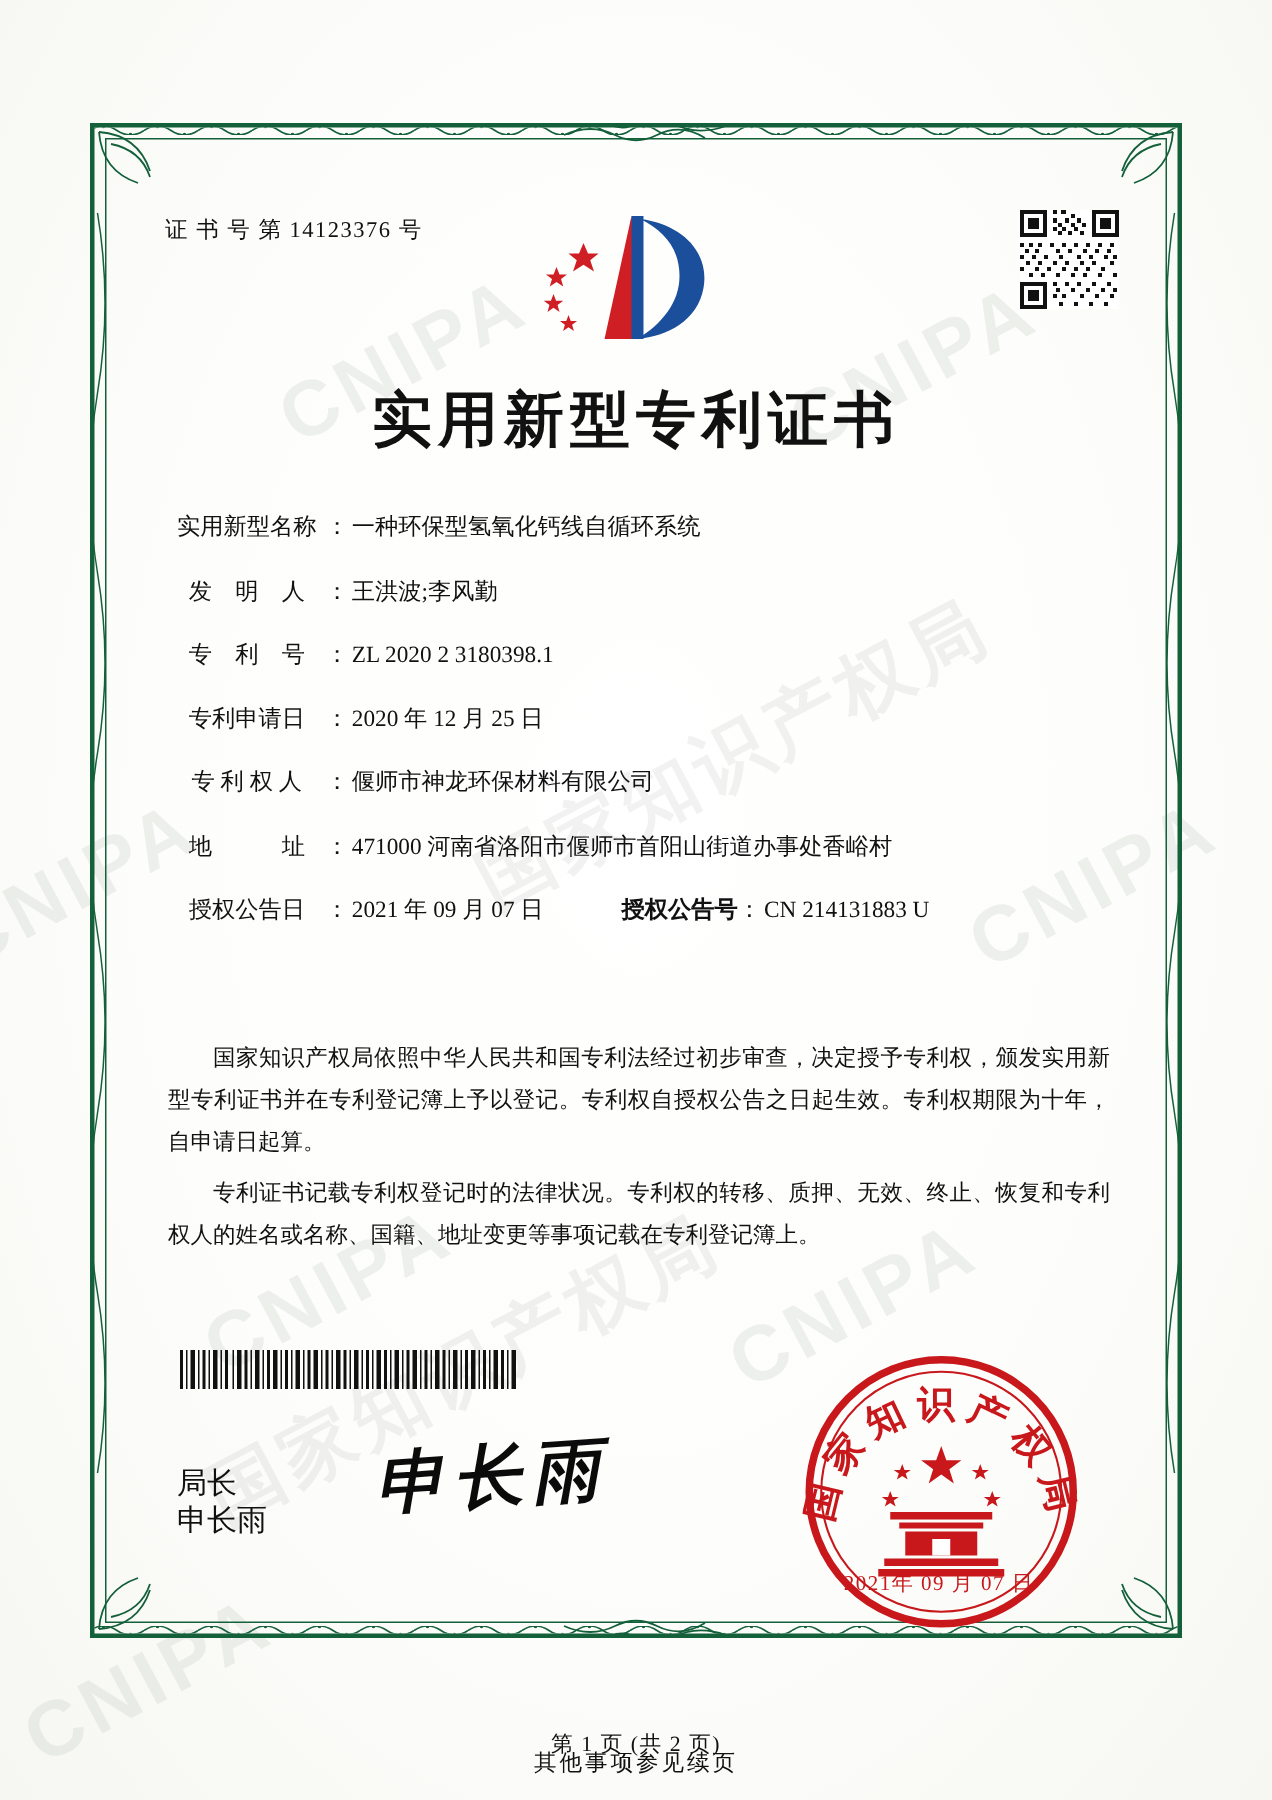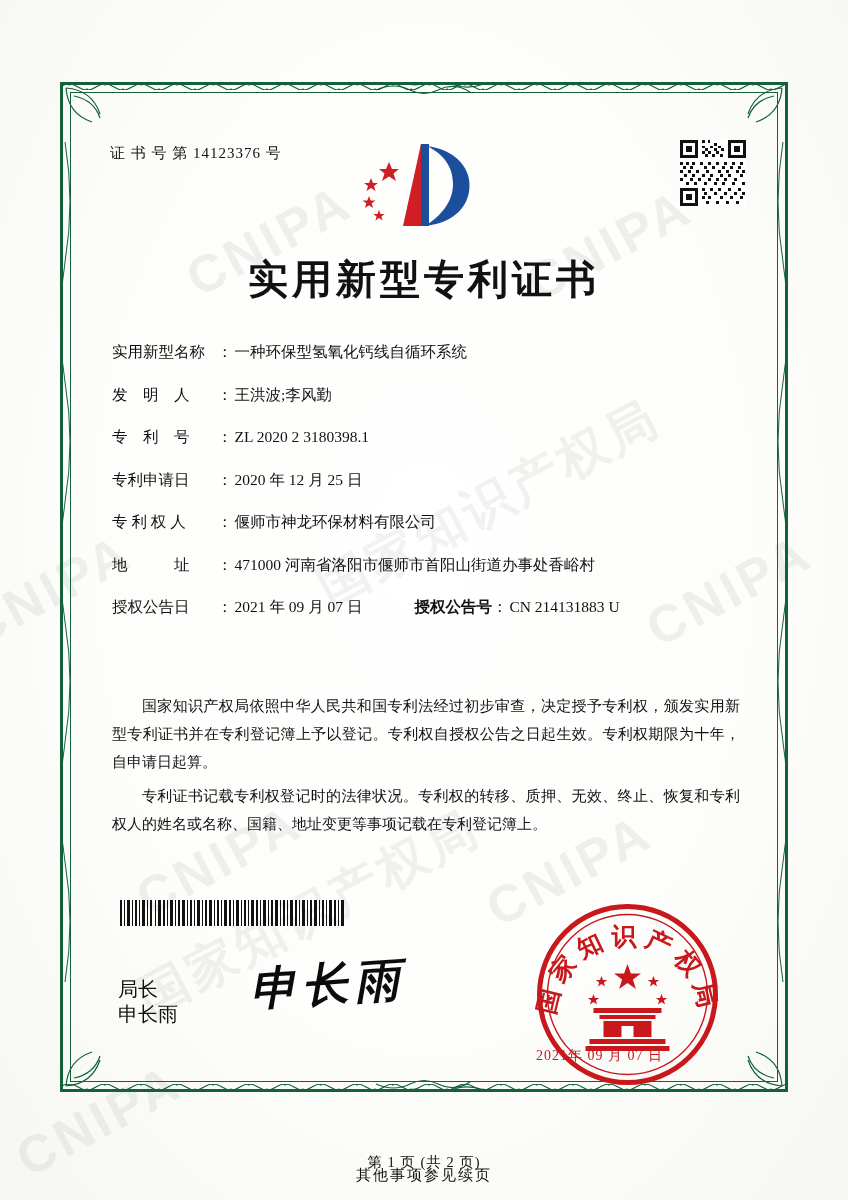--- a/index.html
+++ b/index.html
@@ -116,20 +116,21 @@
   .field-row {
     display: flex;
     align-items: baseline;
     margin-bottom: 27px;
   }
   .field-label {
     width: 105px;
     flex: 0 0 105px;
     letter-spacing: 0px;
     white-space: nowrap;
+    text-align: center;
   }
   .field-colon { margin-right: 2px; }
   .field-value { flex: 1; }
 
   .field-row.dual .field-label { width: 105px; flex: 0 0 105px; }
   .pub-second-label {
     margin-left: 52px;
     white-space: nowrap;
     font-weight: bold;
   }
@@ -174,21 +175,21 @@
 
   .seal {
     position: absolute;
     right: 58px; top: 810px;
     width: 185px; height: 185px;
   }
   .seal-date {
     position: absolute;
     right: 62px; top: 955px;
     width: 180px;
-    text-align: left;
+    text-align: center;
     font-size: 14px;
     color: #c8181c;
     letter-spacing: 1px;
   }
 
   .page-no {
     position: absolute;
     left: 0; right: 0;
     bottom: 28px;
     text-align: center;

